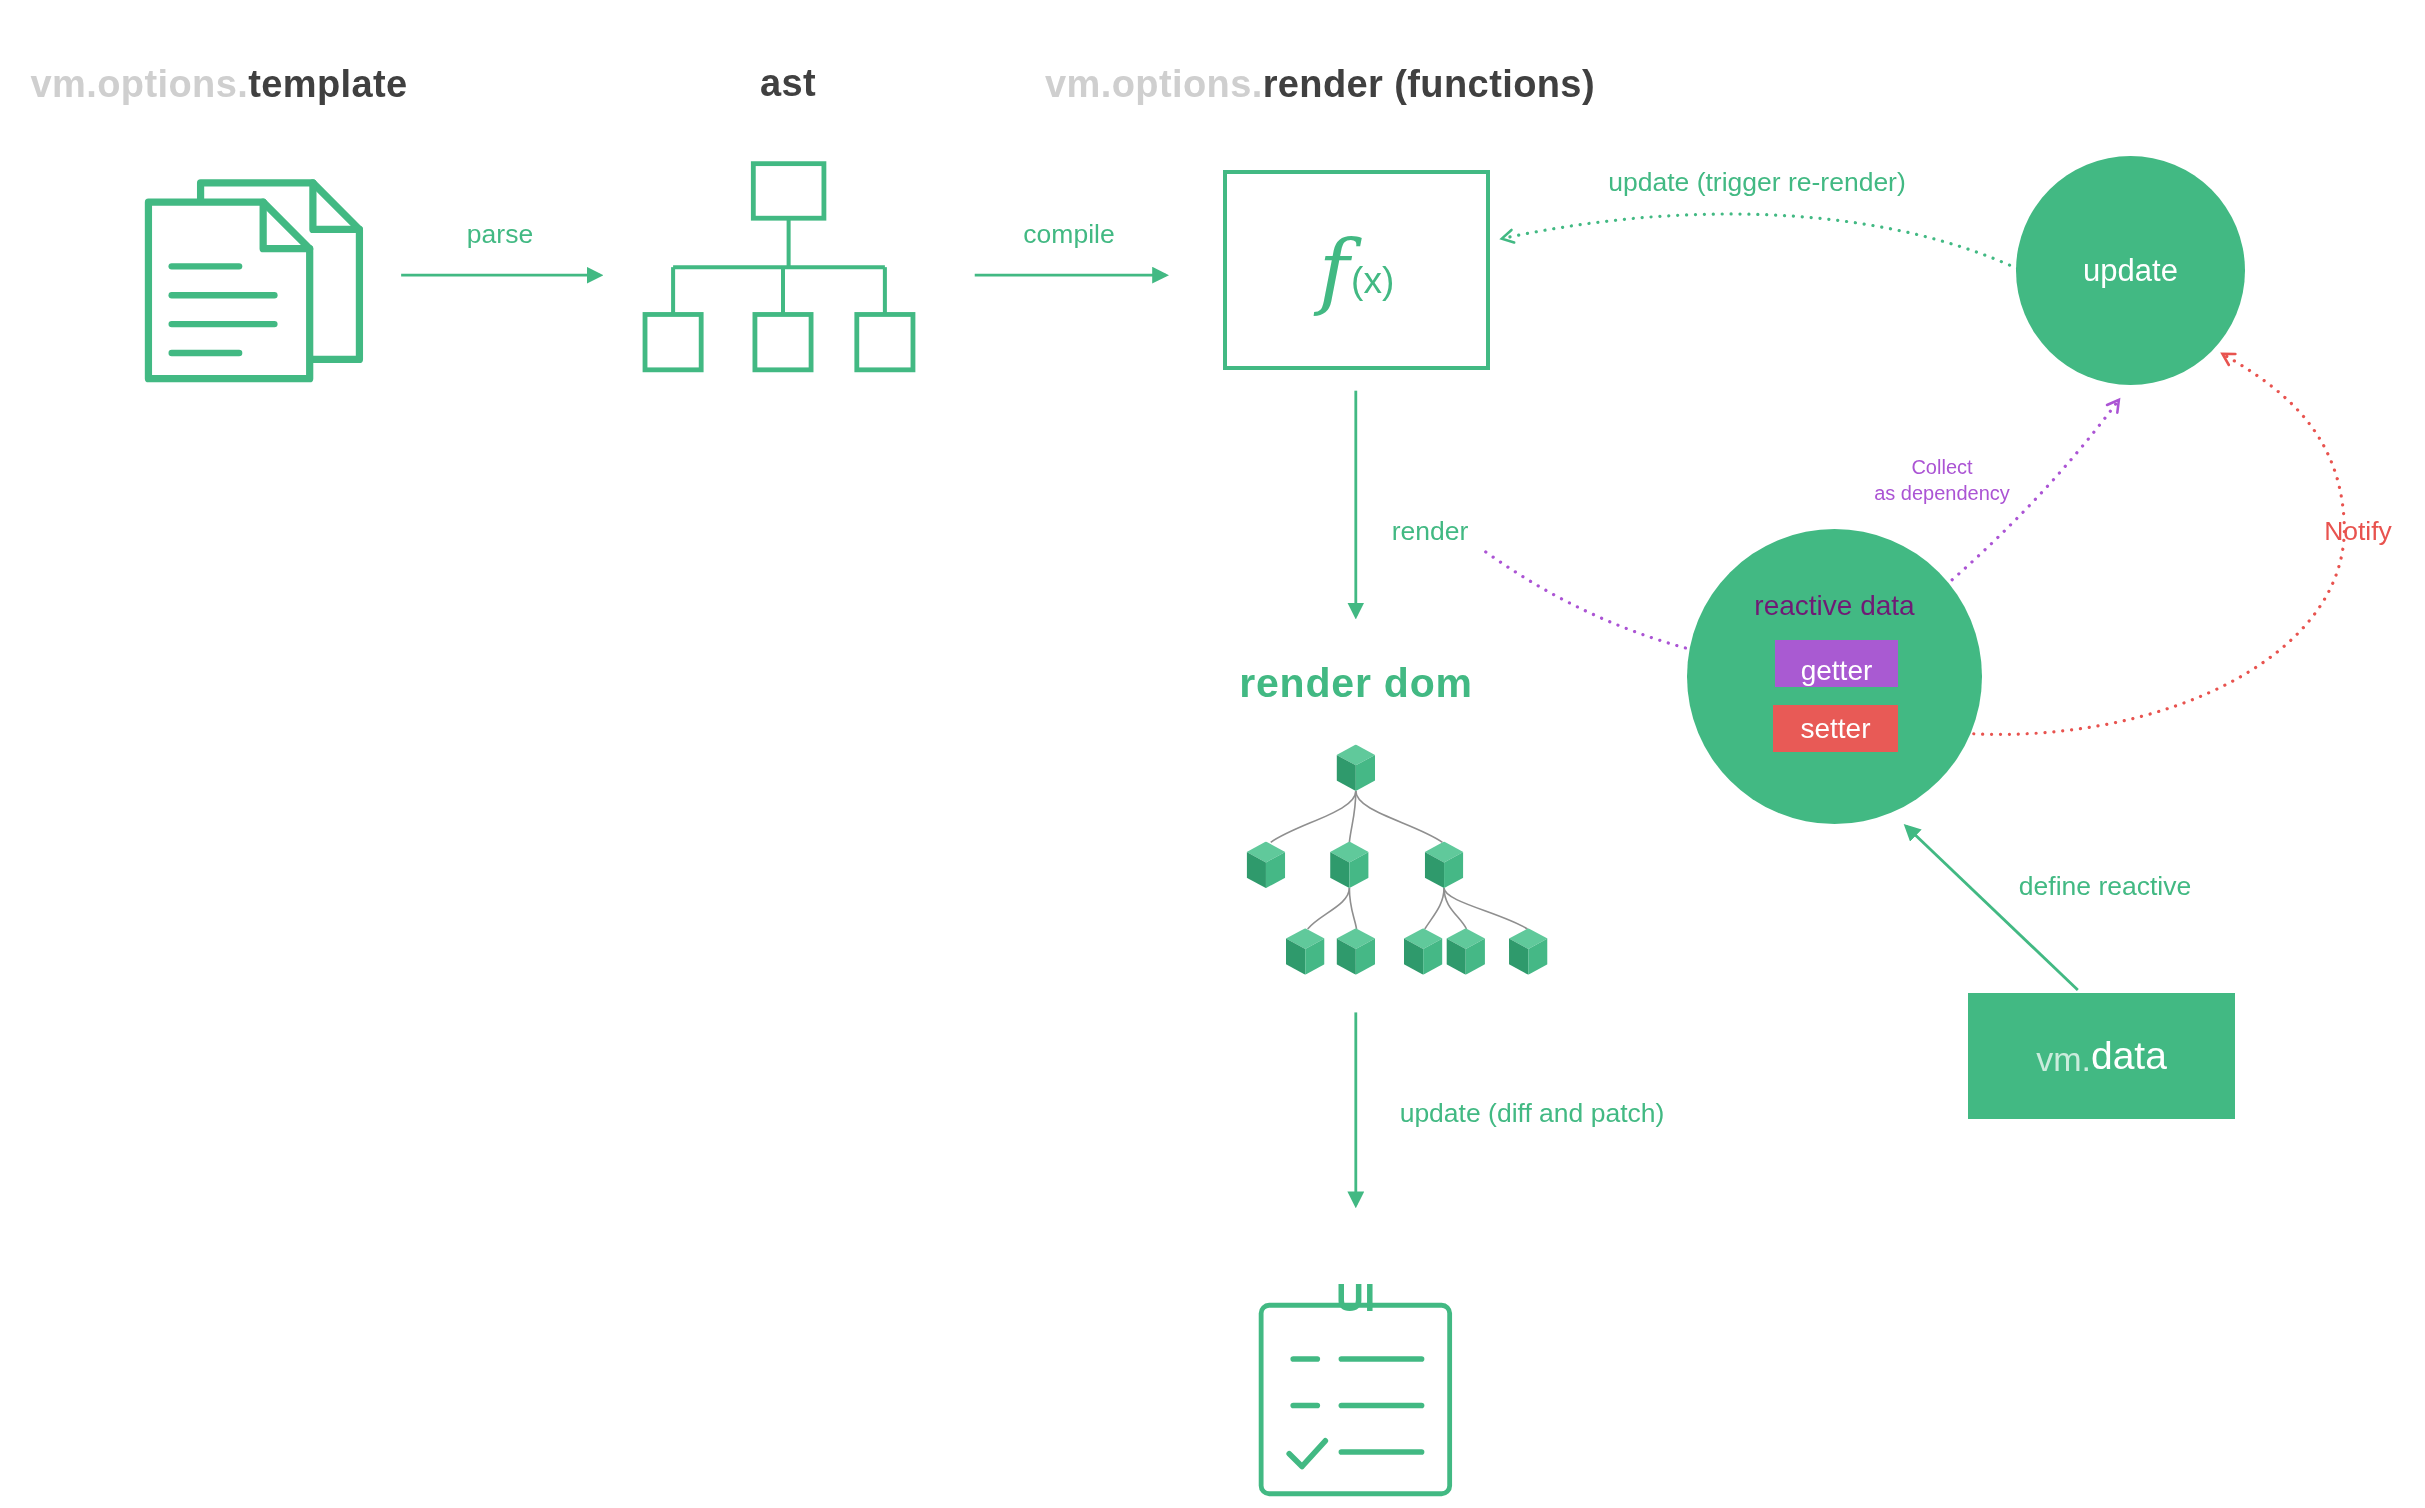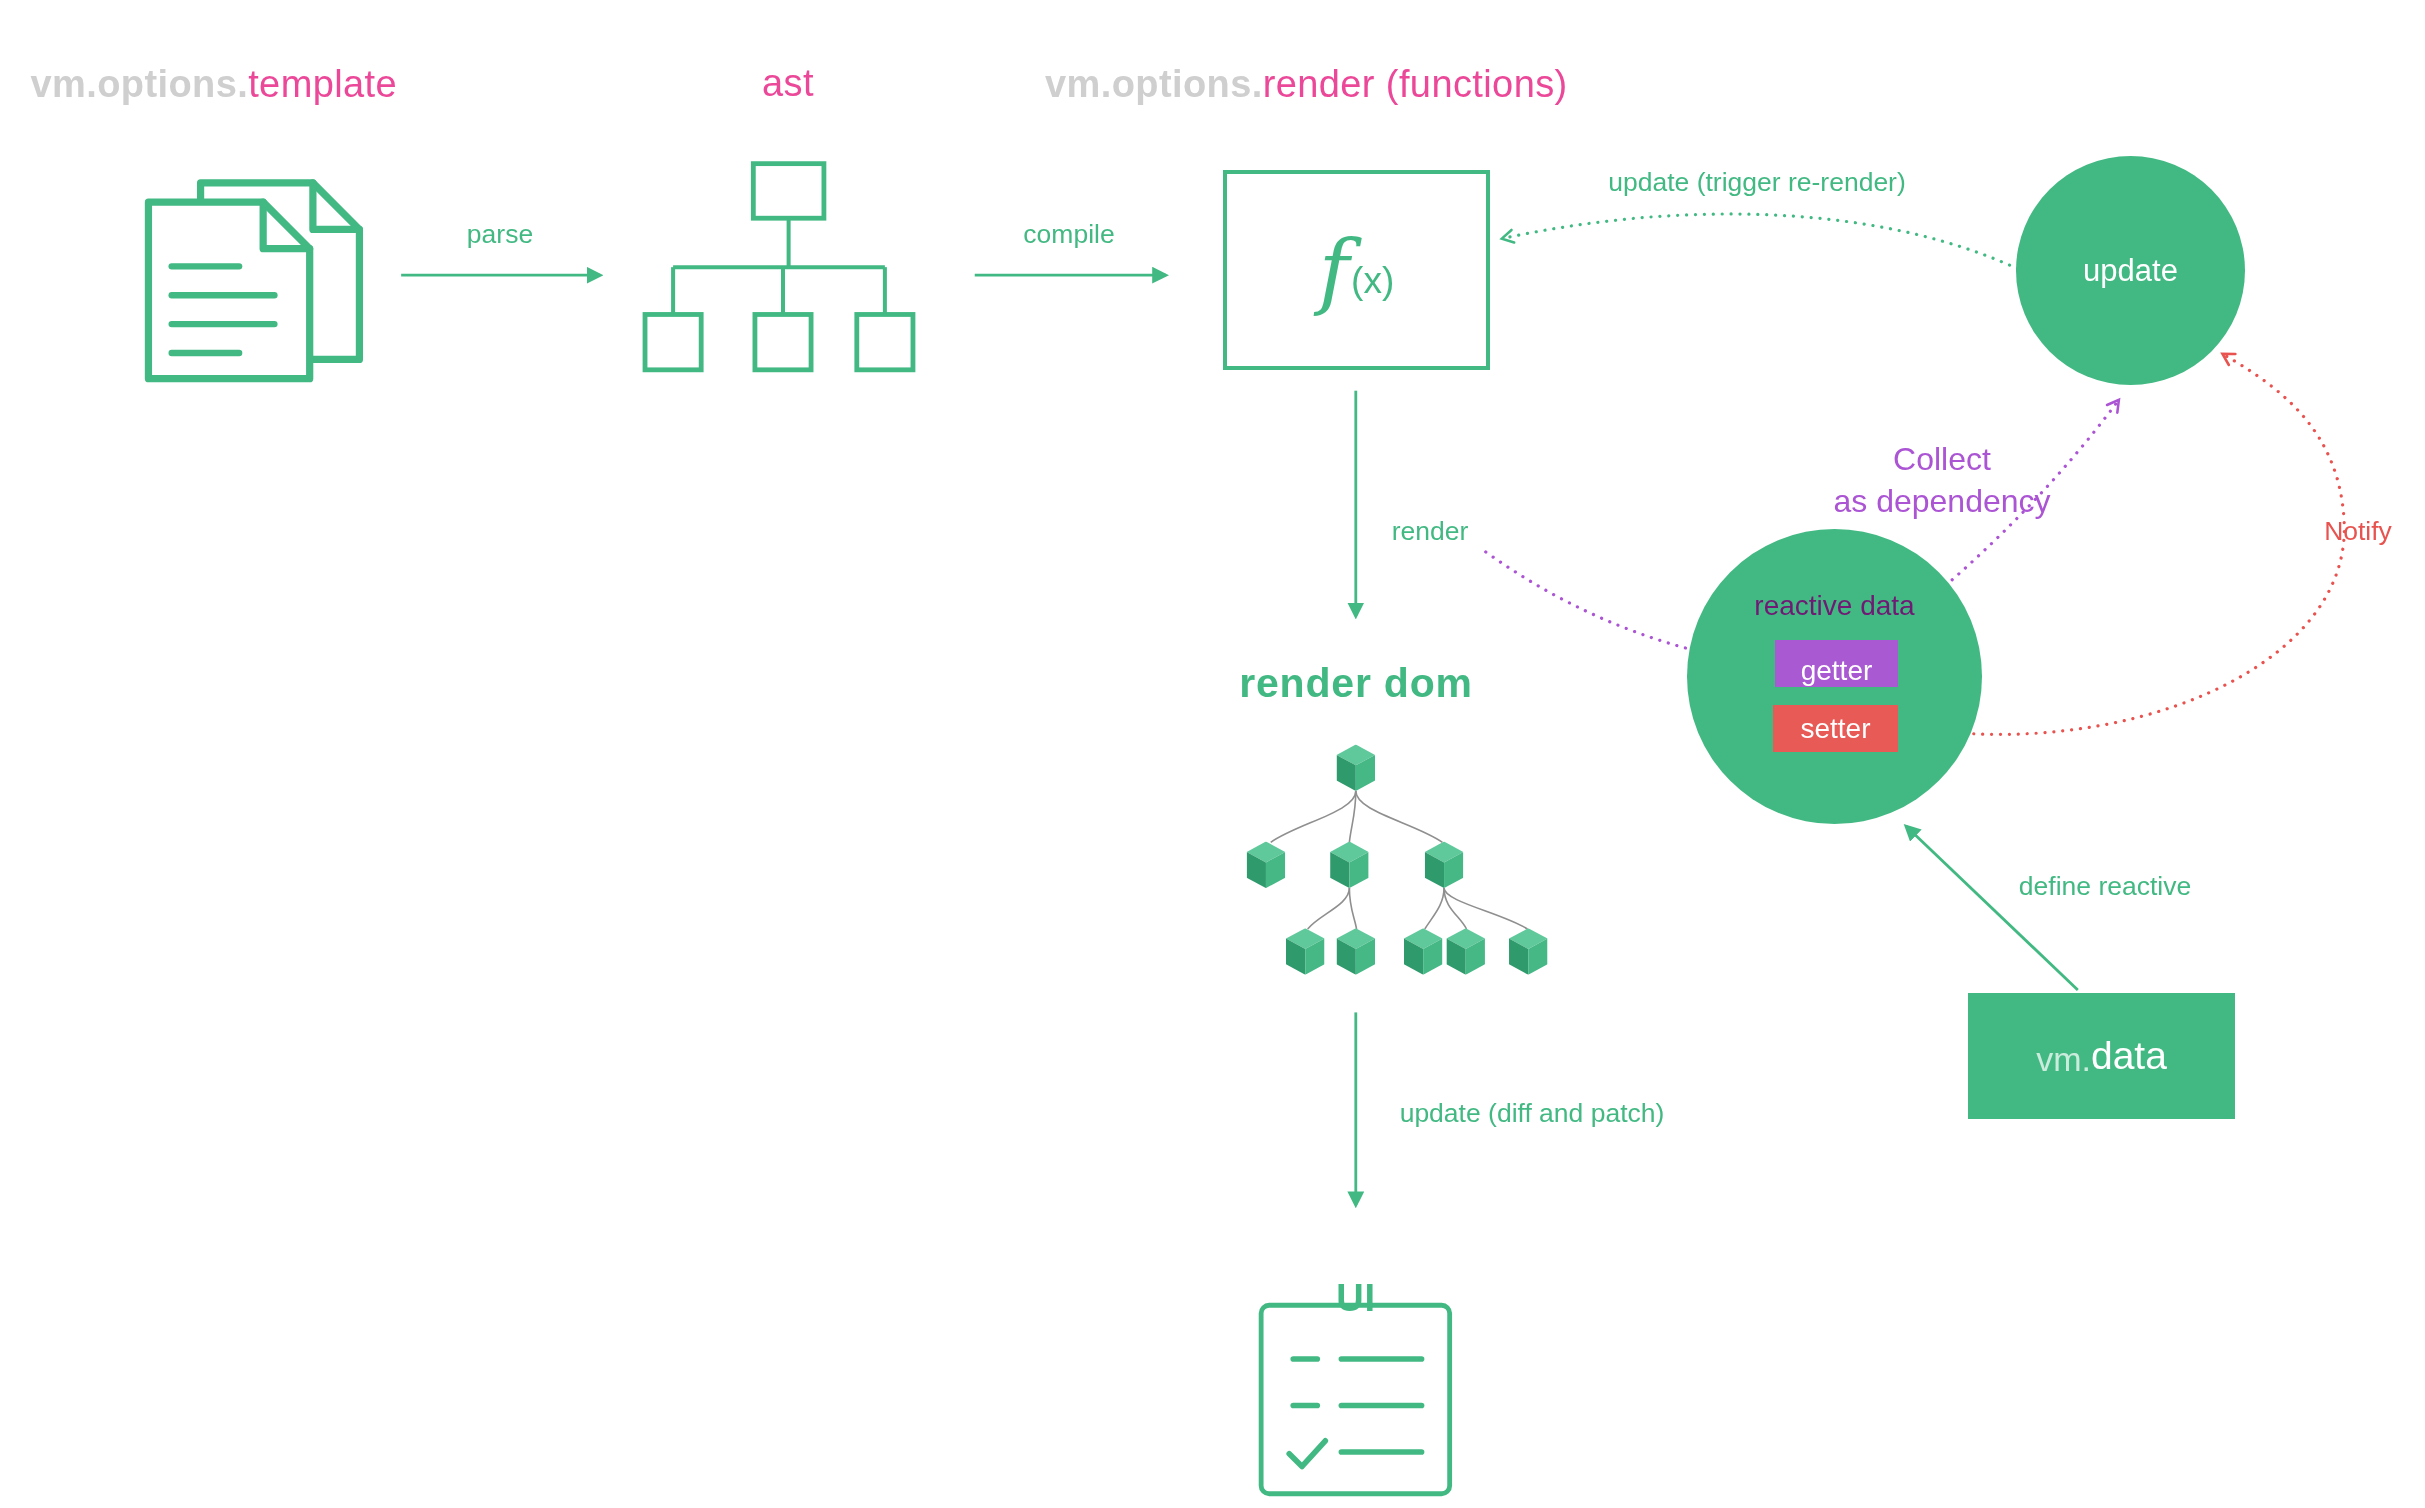--- a/index.html
+++ b/index.html
@@ -8,23 +8,23 @@
     width:2426px;height:1509px;
     background:#ffffff;
     font-family:"Liberation Sans", sans-serif;
     overflow:hidden;
   }
   svg.canvas{position:absolute;left:0;top:0;}
   .lbl{position:absolute;white-space:nowrap;}
   .centered{transform:translate(-50%,-50%);text-align:center;}
   .title{font-size:38px;letter-spacing:0.4px;}
   .title .prefix{color:#cfcfcf;font-weight:600;}
-  .title .main{color:#ec4899;font-weight:400;}
+  .title .main{color:#404040;font-weight:700;}
   .green-lbl{color:#42b983;font-size:26.5px;}
-  .purple-lbl{color:#ab54d4;font-size:32px;line-height:1.32;white-space:normal;width:289px;}
+  .purple-lbl{color:#ab54d4;font-size:20px;line-height:1.32;white-space:normal;width:289px;}
   .red-lbl{color:#e8534f;font-size:26.5px;}
   .big-green{color:#42b983;font-size:41px;font-weight:700;letter-spacing:0.8px;}
   .fx-box{
     position:absolute;left:1223px;top:170px;width:267px;height:200px;
     border:4px solid #42b983;background:#ffffff;box-sizing:border-box;
     display:flex;align-items:center;justify-content:center;
   }
   .fx-box .fx-f{font-family:"DejaVu Serif", serif;font-style:italic;font-size:83px;color:#42b983;line-height:1;}
   .fx-box .fx-x{font-size:37px;color:#42b983;margin-left:1.6px;margin-top:21px;font-weight:500;}
   .circle{

